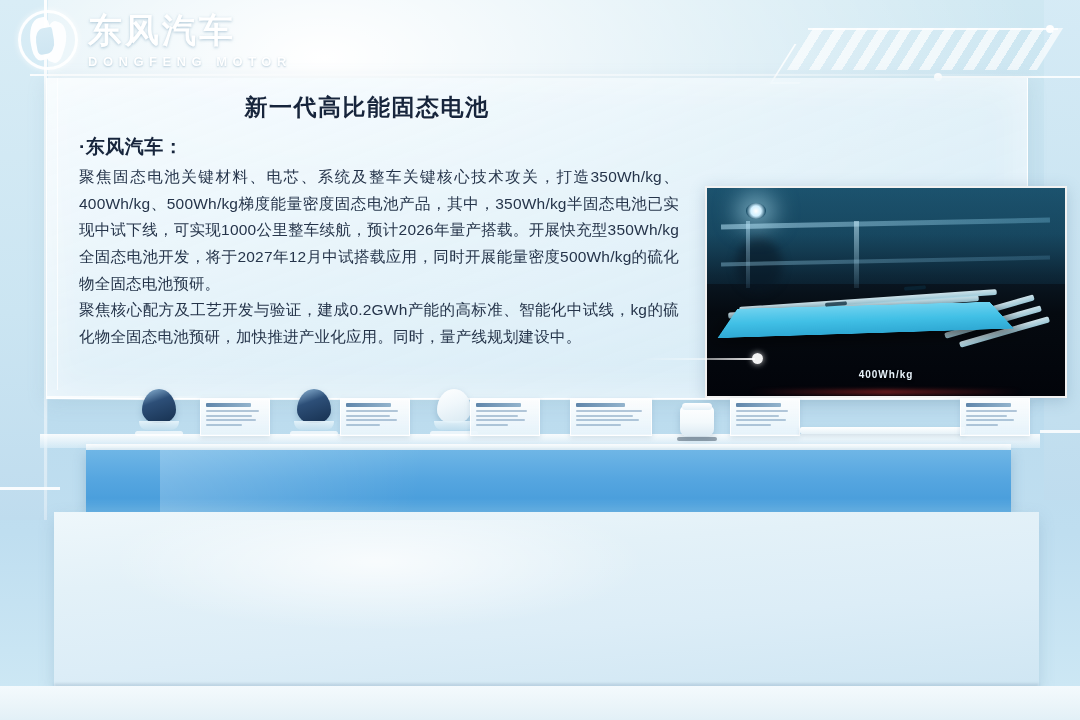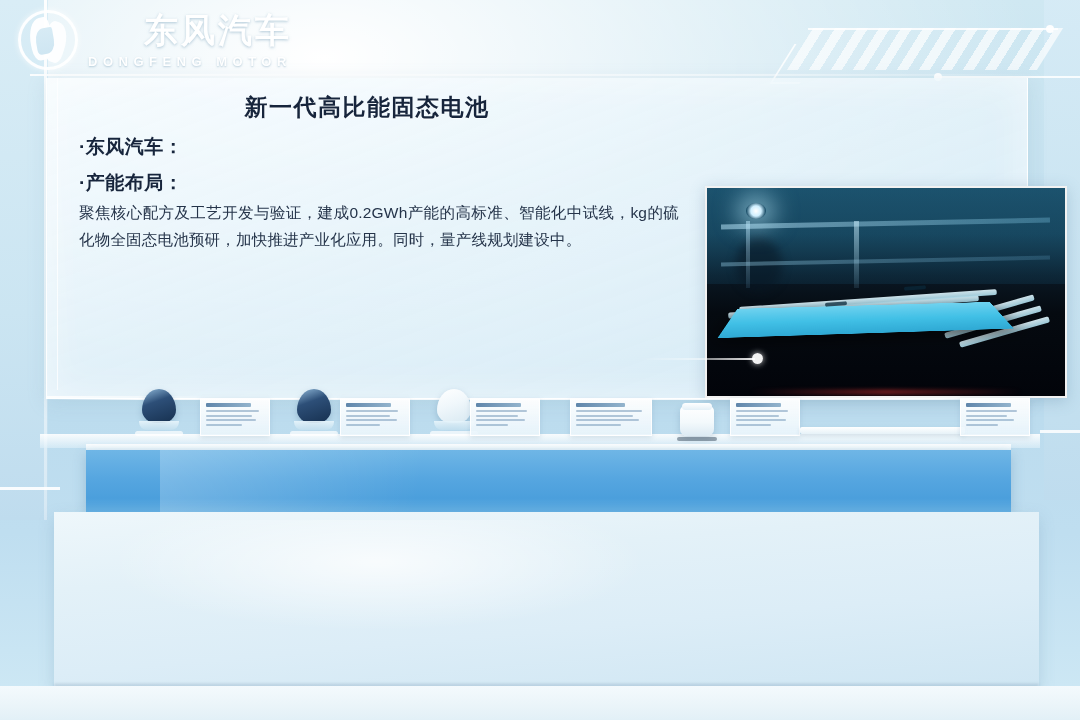--- a/index.html
+++ b/index.html
@@ -29,21 +29,21 @@
     position:absolute;right:0;top:0;width:36px;height:500px;
     background:linear-gradient(180deg,#d6ebf6 0%,#c6e2f0 70%,#bfdcee 100%);
     opacity:.9;
   }
   .top-hairline{
     position:absolute;left:30px;top:74px;width:1030px;height:2px;
     background:linear-gradient(90deg,rgba(255,255,255,.9),rgba(255,255,255,.55) 70%,rgba(255,255,255,0));
   }
 
   
-  .logo{position:absolute;left:18px;top:10px;display:flex;align-items:center;gap:10px;text-align:right;}
+  .logo{position:absolute;left:18px;top:10px;display:flex;align-items:center;gap:10px;}
   .logo-mark{position:relative;width:60px;height:60px;}
   .logo-mark .ring{
     position:absolute;inset:0;border-radius:50%;
     border:3px solid rgba(255,255,255,.95);
     box-shadow:0 0 6px rgba(255,255,255,.65);
   }
   .logo-mark .swoosh-a,.logo-mark .swoosh-b{
     position:absolute;background:rgba(255,255,255,.95);
   }
   .logo-mark .swoosh-a{
@@ -343,21 +343,21 @@
 
   <div class="panel">
     <div class="panel-inner-edge"></div>
 
     <div class="panel-title">
       <span>新一代高比能固态电池</span>
     </div>
 
     <div class="copy">
       <p class="sec-head">·东风汽车：</p>
-      <p class="sec-head second">·产能布局：</p>
+      <p class="sec-body">聚焦固态电池关键材料、电芯、系统及整车关键核心技术攻关，打造350Wh/kg、400Wh/kg、500Wh/kg梯度能量密度固态电池产品，其中，350Wh/kg半固态电池已实现中试下线，可实现1000公里整车续航，预计2026年量产搭载。开展快充型350Wh/kg全固态电池开发，将于2027年12月中试搭载应用，同时开展能量密度500Wh/kg的硫化物全固态电池预研。</p>
       <p class="sec-body">聚焦核心配方及工艺开发与验证，建成0.2GWh产能的高标准、智能化中试线，kg的硫化物全固态电池预研，加快推进产业化应用。同时，量产线规划建设中。</p>
     </div>
 
     <div class="photo-frame">
       <div class="photo">
         <div class="ph-glass"></div>
         <div class="ph-shadowblob"></div>
         <div class="ph-rail"></div>
         <div class="ph-rail2"></div>
         <div class="ph-post"></div>
@@ -367,20 +367,21 @@
         <div class="ph-stack" style="left:6%;top:56%;width:70%;transform:rotate(-4deg);"></div>
         <div class="ph-stack" style="left:9%;top:53%;width:72%;transform:rotate(-4deg);"></div>
         <div class="ph-stack" style="left:62%;top:58%;width:30%;transform:rotate(-16deg);"></div>
         <div class="ph-stack" style="left:66%;top:63%;width:28%;transform:rotate(-16deg);"></div>
         <div class="ph-stack" style="left:70%;top:68%;width:26%;transform:rotate(-16deg);"></div>
 
         <div class="ph-sheet"></div>
         <div class="ph-mark" style="left:33%;top:55%;"></div>
         <div class="ph-mark" style="left:55%;top:47%;"></div>
 
+        <div class="ph-caption">400Wh/kg</div>
         <div class="ph-glow"></div>
       </div>
     </div>
   </div>
   <div class="panel-tail"></div>
 
   <div class="circuit-line"></div>
   <div class="circuit-dot"></div>
 
   <div class="shelf">

